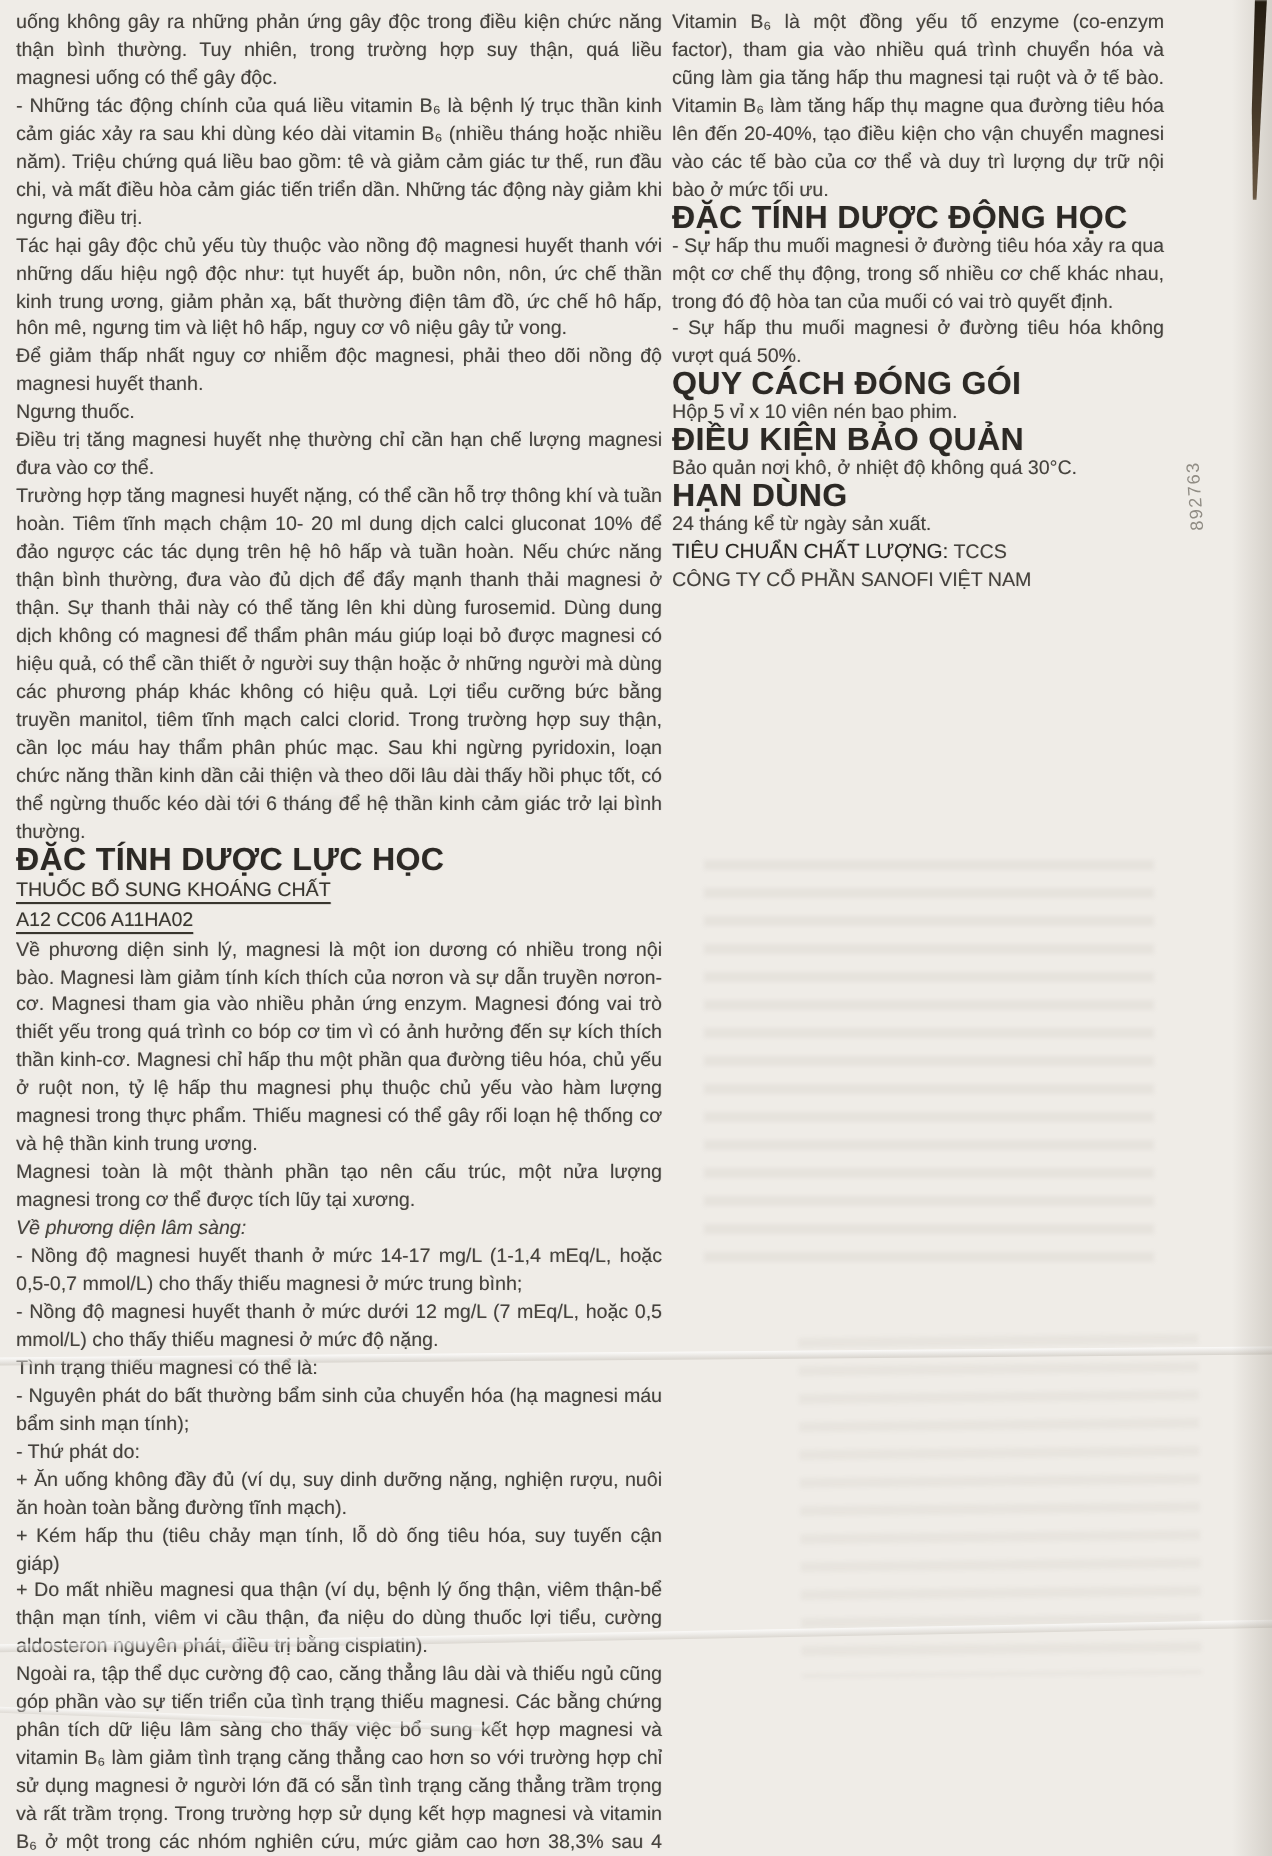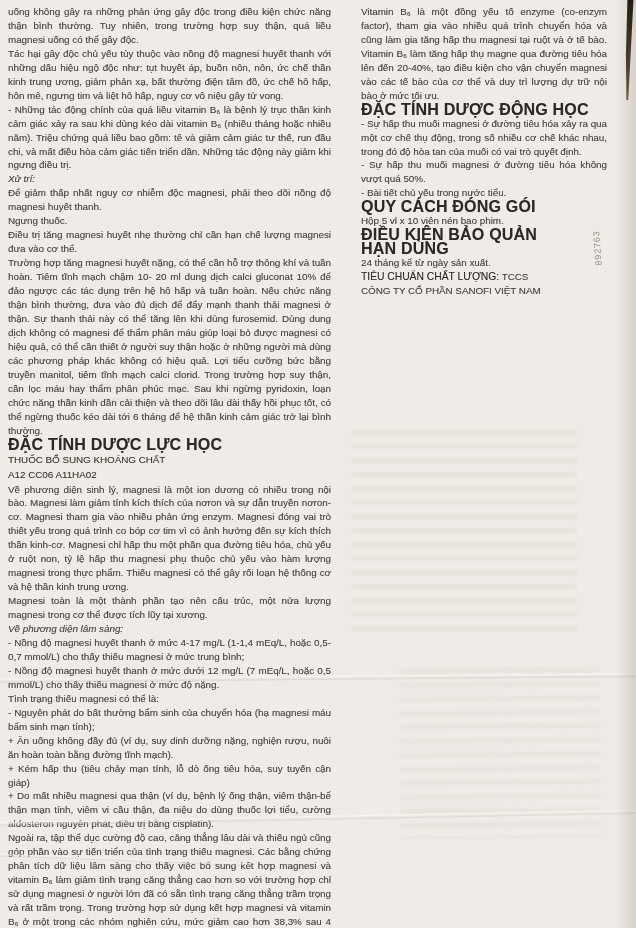--- a/index.html
+++ b/index.html
@@ -10,27 +10,27 @@
       radial-gradient(ellipse at 18% 12%, rgba(255,255,255,.55), rgba(255,255,255,0) 55%),
       radial-gradient(ellipse at 70% 80%, rgba(255,255,255,.35), rgba(255,255,255,0) 60%),
       linear-gradient(to right, rgba(255,255,255,.4), rgba(255,255,255,0) 10%, rgba(255,255,255,0) 86%, rgba(125,115,100,.18) 97%, rgba(110,100,86,.26)),
       linear-gradient(#f0ede8,#ecs 60%,#ebe8e2);
     background-color:#efece7;
     color:#45423d;
   }
   .col{position:absolute;top:5px;font-size:9.8px;line-height:13.95px;
        text-shadow:0.2px 0.2px 0.35px rgba(90,85,78,.4);}
   .col-left{left:8px;width:323px;}
-  .col-right{left:361px;width:246px;}
+  .col-right{left:336px;width:246px;}
   p.blk{margin:0;padding:0;text-align:justify;}
   .italic{font-style:italic;text-align:left;}
   .gap{margin-top:4px;}
   .heading{font-weight:700;text-align:left;margin-top:13px;margin-bottom:1px;
            font-size:16px;color:#2c2925;letter-spacing:.2px;}
-  .underline{text-underline-offset:2.5px;text-align:left;
+  .underline{text-decoration:underline;text-underline-offset:2.5px;text-align:left;
              color:#39362f;line-height:15.5px;}
   .left-align{text-align:left;}
   .labelvalue{margin-top:13px;text-align:left;}
   .lv-label{font-weight:400;font-size:10.3px;color:#2c2925;}
   .serial{position:absolute;top:243px;right:21px;color:#918d85;font-size:9px;
           letter-spacing:.8px;transform:rotate(-94deg);transform-origin:center;}
   .overlay{position:absolute;pointer-events:none;}
   .edge-shadow{top:0;right:0;width:20px;height:928px;
       background:linear-gradient(to right, rgba(120,110,96,0), rgba(120,110,96,.22));}
   .edge-artifact{top:0;right:1px;width:13px;height:100px;
@@ -51,51 +51,51 @@
 </style>
 </head>
 <body>
 
 <div class="overlay bleed bleed-1"></div>
 <div class="overlay bleed bleed-2"></div>
 <div class="overlay bleed bleed-3"></div>
 
 <div class="col col-left" id="col-left">
     <p class="blk body">uống không gây ra những phản ứng gây độc trong điều kiện chức năng thận bình thường. Tuy nhiên, trong trường hợp suy thận, quá liều magnesi uống có thể gây độc.</p>
+    <p class="blk body">- Những tác động chính của quá liều vitamin B₆ là bệnh lý trục thần kinh cảm giác xảy ra sau khi dùng kéo dài vitamin B₆ (nhiều tháng hoặc nhiều năm). Triệu chứng quá liều bao gồm: tê và giảm cảm giác tư thế, run đầu chi, và mất điều hòa cảm giác tiến triển dần. Những tác động này giảm khi ngưng điều trị.</p>
     <p class="blk body">Tác hại gây độc chủ yếu tùy thuộc vào nồng độ magnesi huyết thanh với những dấu hiệu ngộ độc như: tụt huyết áp, buồn nôn, nôn, ức chế thần kinh trung ương, giảm phản xạ, bất thường điện tâm đồ, ức chế hô hấp, hôn mê, ngưng tim và liệt hô hấp, nguy cơ vô niệu gây tử vong.</p>
-    <p class="blk body">- Những tác động chính của quá liều vitamin B₆ là bệnh lý trục thần kinh cảm giác xảy ra sau khi dùng kéo dài vitamin B₆ (nhiều tháng hoặc nhiều năm). Triệu chứng quá liều bao gồm: tê và giảm cảm giác tư thế, run đầu chi, và mất điều hòa cảm giác tiến triển dần. Những tác động này giảm khi ngưng điều trị.</p>
-    <p class="blk italic">Xử trí:</p>
     <p class="blk body">Để giảm thấp nhất nguy cơ nhiễm độc magnesi, phải theo dõi nồng độ magnesi huyết thanh.</p>
     <p class="blk body">Ngưng thuốc.</p>
     <p class="blk body">Điều trị tăng magnesi huyết nhẹ thường chỉ cần hạn chế lượng magnesi đưa vào cơ thể.</p>
     <p class="blk body">Trường hợp tăng magnesi huyết nặng, có thể cần hỗ trợ thông khí và tuần hoàn. Tiêm tĩnh mạch chậm 10- 20 ml dung dịch calci gluconat 10% để đảo ngược các tác dụng trên hệ hô hấp và tuần hoàn. Nếu chức năng thận bình thường, đưa vào đủ dịch để đẩy mạnh thanh thải magnesi ở thận. Sự thanh thải này có thể tăng lên khi dùng furosemid. Dùng dung dịch không có magnesi để thẩm phân máu giúp loại bỏ được magnesi có hiệu quả, có thể cần thiết ở người suy thận hoặc ở những người mà dùng các phương pháp khác không có hiệu quả. Lợi tiểu cưỡng bức bằng truyền manitol, tiêm tĩnh mạch calci clorid. Trong trường hợp suy thận, cần lọc máu hay thẩm phân phúc mạc. Sau khi ngừng pyridoxin, loạn chức năng thần kinh dần cải thiện và theo dõi lâu dài thấy hồi phục tốt, có thể ngừng thuốc kéo dài tới 6 tháng để hệ thần kinh cảm giác trở lại bình thường.</p>
     <p class="blk heading">ĐẶC TÍNH DƯỢC LỰC HỌC</p>
     <p class="blk underline">THUỐC BỔ SUNG KHOÁNG CHẤT</p>
     <p class="blk underline">A12 CC06 A11HA02</p>
     <p class="blk body">Về phương diện sinh lý, magnesi là một ion dương có nhiều trong nội bào. Magnesi làm giảm tính kích thích của nơron và sự dẫn truyền nơron-cơ. Magnesi tham gia vào nhiều phản ứng enzym. Magnesi đóng vai trò thiết yếu trong quá trình co bóp cơ tim vì có ảnh hưởng đến sự kích thích thần kinh-cơ. Magnesi chỉ hấp thu một phần qua đường tiêu hóa, chủ yếu ở ruột non, tỷ lệ hấp thu magnesi phụ thuộc chủ yếu vào hàm lượng magnesi trong thực phẩm. Thiếu magnesi có thể gây rối loạn hệ thống cơ và hệ thần kinh trung ương.</p>
     <p class="blk body">Magnesi toàn là một thành phần tạo nên cấu trúc, một nửa lượng magnesi trong cơ thể được tích lũy tại xương.</p>
     <p class="blk italic gap">Về phương diện lâm sàng:</p>
-    <p class="blk body">- Nồng độ magnesi huyết thanh ở mức 4-17 mg/L (1-1,4 mEq/L, hoặc 0,5-0,7 mmol/L) cho thấy thiếu magnesi ở mức trung bình;</p>
+    <p class="blk body">- Nồng độ magnesi huyết thanh ở mức 14-17 mg/L (1-1,4 mEq/L, hoặc 0,5-0,7 mmol/L) cho thấy thiếu magnesi ở mức trung bình;</p>
     <p class="blk body">- Nồng độ magnesi huyết thanh ở mức dưới 12 mg/L (7 mEq/L, hoặc 0,5 mmol/L) cho thấy thiếu magnesi ở mức độ nặng.</p>
     <p class="blk body">Tình trạng thiếu magnesi có thể là:</p>
     <p class="blk body">- Nguyên phát do bất thường bẩm sinh của chuyển hóa (hạ magnesi máu bẩm sinh mạn tính);</p>
+    <p class="blk body">- Thứ phát do:</p>
     <p class="blk body">+ Ăn uống không đầy đủ (ví dụ, suy dinh dưỡng nặng, nghiện rượu, nuôi ăn hoàn toàn bằng đường tĩnh mạch).</p>
     <p class="blk body">+ Kém hấp thu (tiêu chảy mạn tính, lỗ dò ống tiêu hóa, suy tuyến cận giáp)</p>
     <p class="blk body">+ Do mất nhiều magnesi qua thận (ví dụ, bệnh lý ống thận, viêm thận-bể thận mạn tính, viêm vi cầu thận, đa niệu do dùng thuốc lợi tiểu, cường aldosteron nguyên phát, điều trị bằng cisplatin).</p>
     <p class="blk body">Ngoài ra, tập thể dục cường độ cao, căng thẳng lâu dài và thiếu ngủ cũng góp phần vào sự tiến triển của tình trạng thiếu magnesi. Các bằng chứng phân tích dữ liệu lâm sàng cho thấy việc bổ sung kết hợp magnesi và vitamin B₆ làm giảm tình trạng căng thẳng cao hơn so với trường hợp chỉ sử dụng magnesi ở người lớn đã có sẵn tình trạng căng thẳng trầm trọng và rất trầm trọng. Trong trường hợp sử dụng kết hợp magnesi và vitamin B₆ ở một trong các nhóm nghiên cứu, mức giảm cao hơn 38,3% sau 4 tuần và 24% sau 8 tuần so với những người chỉ sử dụng magnesi.</p>
   </div>
 <div class="col col-right" id="col-right">
     <p class="blk body">Vitamin B₆ là một đồng yếu tố enzyme (co-enzym factor), tham gia vào nhiều quá trình chuyển hóa và cũng làm gia tăng hấp thu magnesi tại ruột và ở tế bào. Vitamin B₆ làm tăng hấp thụ magne qua đường tiêu hóa lên đến 20-40%, tạo điều kiện cho vận chuyển magnesi vào các tế bào của cơ thể và duy trì lượng dự trữ nội bào ở mức tối ưu.</p>
     <p class="blk heading">ĐẶC TÍNH DƯỢC ĐỘNG HỌC</p>
     <p class="blk body">- Sự hấp thu muối magnesi ở đường tiêu hóa xảy ra qua một cơ chế thụ động, trong số nhiều cơ chế khác nhau, trong đó độ hòa tan của muối có vai trò quyết định.</p>
     <p class="blk body">- Sự hấp thu muối magnesi ở đường tiêu hóa không vượt quá 50%.</p>
-    <p class="blk body">- Bài tiết chủ yếu trong nước tiểu.</p>
     <p class="blk heading">QUY CÁCH ĐÓNG GÓI</p>
     <p class="blk body left-align">Hộp 5 vỉ x 10 viên nén bao phim.</p>
     <p class="blk heading">ĐIỀU KIỆN BẢO QUẢN</p>
+    <p class="blk body left-align">Bảo quản nơi khô, ở nhiệt độ không quá 30°C.</p>
     <p class="blk heading">HẠN DÙNG</p>
     <p class="blk body left-align">24 tháng kể từ ngày sản xuất.</p>
     <p class="blk labelvalue"><span class="lv-label">TIÊU CHUẨN CHẤT LƯỢNG:</span> TCCS</p>
     <p class="blk body left-align">CÔNG TY CỔ PHẦN SANOFI VIỆT NAM</p>
   </div>
 
 <span class="serial">892763</span>
 
 <div class="overlay crease-1"></div>
 <div class="overlay crease-2"></div>

